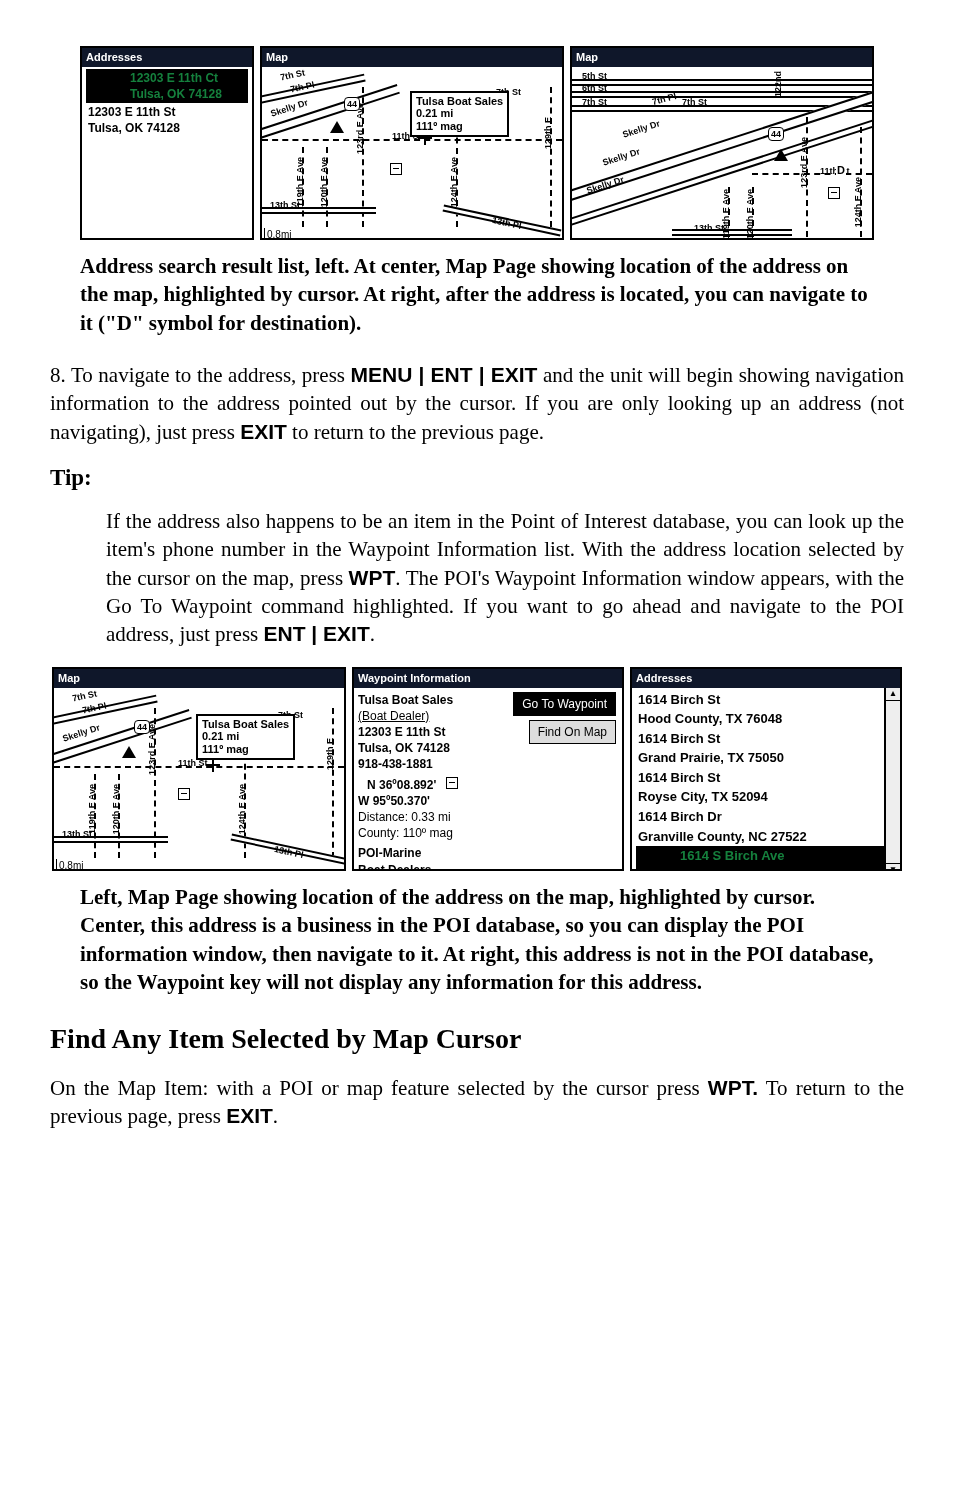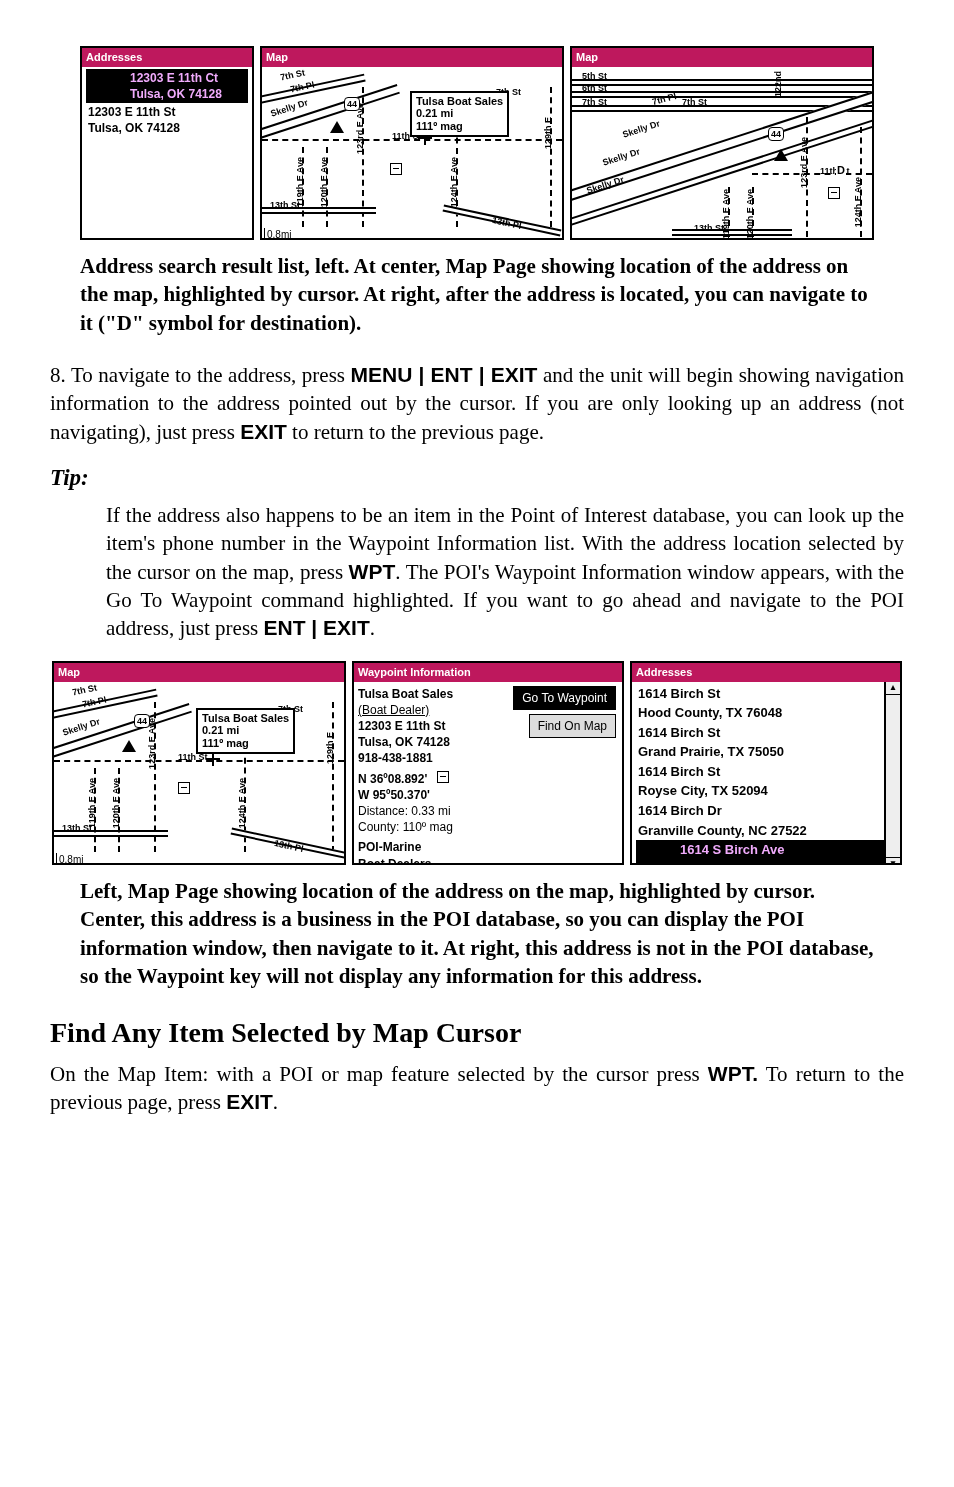--- a/index.html
+++ b/index.html
@@ -18,40 +18,40 @@
     justify-content: center;
     margin: 6px 0 12px 0;
   }
   .panel {
     border: 2px solid #000;
     background: #fff;
     position: relative;
     overflow: hidden;
   }
   .panel-header {
-    background: #be185d;
+    background: #0f172a;
     color: #fff;
     font-family: Arial, sans-serif;
     font-size: 11px;
     font-weight: bold;
     padding: 2px 4px;
   }
   .panel-body {
     position: relative;
     height: calc(100% - 16px);
   }
   .addr-list {
     font-family: Arial, sans-serif;
     font-size: 12px;
     font-weight: bold;
     padding: 2px 4px;
     background: #fff;
   }
   .addr-item { padding: 1px 2px; white-space: nowrap; }
-  .addr-item.sel { background: #000; color: #f0abfc; padding-left: 44px; }
+  .addr-item.sel { background: #000; color: #15803d; padding-left: 44px; }
   .map-body {
     background: #fff;
     position: relative;
     font-family: Arial, sans-serif;
     font-size: 10px;
     height: 100%;
   }
   .scale-tag {
     position: absolute;
     bottom: 14px; left: 2px;
@@ -111,23 +111,23 @@
     text-align: left;
     font-weight: bold;
     font-size: 21px;
     margin: 10px 30px 24px 30px;
   }
   .body-para {
     text-align: justify;
     margin: 0 0 16px 0;
   }
   .kbd { font-family: Arial, Helvetica, sans-serif; font-weight: bold; }
-  .tip-head { font-style: italic; font-weight: bold; font-size: 23px; margin: 14px 0 8px 0; }
+  .tip-head { font-weight: bold; font-size: 23px; margin: 14px 0 14px 0; }
   .tip-body { margin: 0 0 18px 56px; text-align: justify; }
-  h2.sec { font-weight: bold; font-size: 28px; margin: 18px 0 8px 0; }
+  h2.sec { font-weight: bold; font-size: 28px; margin: 18px 0 16px 0; }
 
   .wp-panel .panel-body{ font-family:Arial,sans-serif; font-size:12px; font-weight:bold; padding:4px; background:#fff;}
   .wp-btn{ position:absolute; right:6px; border:1px solid #000; background:#ddd; font-family:Arial,sans-serif;
     font-size:12px; padding:3px 8px; font-weight:normal;}
   .wp-btn.sel{ background:#000; color:#fff; }
   .addr2 .addr-item{ font-size:13px; }
 </style>
 </head>
 <body>
 
@@ -281,21 +281,21 @@
   </div>
 
   <div class="panel wp-panel" style="width:268px;height:200px;">
     <div class="panel-header">Waypoint Information</div>
     <div class="panel-body">
       <div>Tulsa Boat Sales</div>
       <div style="font-weight:normal;text-decoration:underline;">(Boat Dealer)</div>
       <div>12303 E 11th St</div>
       <div>Tulsa, OK 74128</div>
       <div>918-438-1881</div>
-      <div style="margin-top:4px;">
+      <div style="margin-top:4px;margin-left:9px;">
         <span>N   36º08.892'</span>
         <span class="sqicon" style="position:relative;display:inline-block;top:0;left:6px;"></span>
       </div>
       <div>W   95º50.370'</div>
       <div style="font-weight:normal;">Distance:    0.33 mi</div>
       <div style="font-weight:normal;">County:     110º mag</div>
       <div style="margin-top:4px;">POI-Marine</div>
       <div>Boat Dealers</div>
       <div class="wp-btn sel" style="top:4px;">Go To Waypoint</div>
       <div class="wp-btn" style="top:32px;">Find On Map</div>

